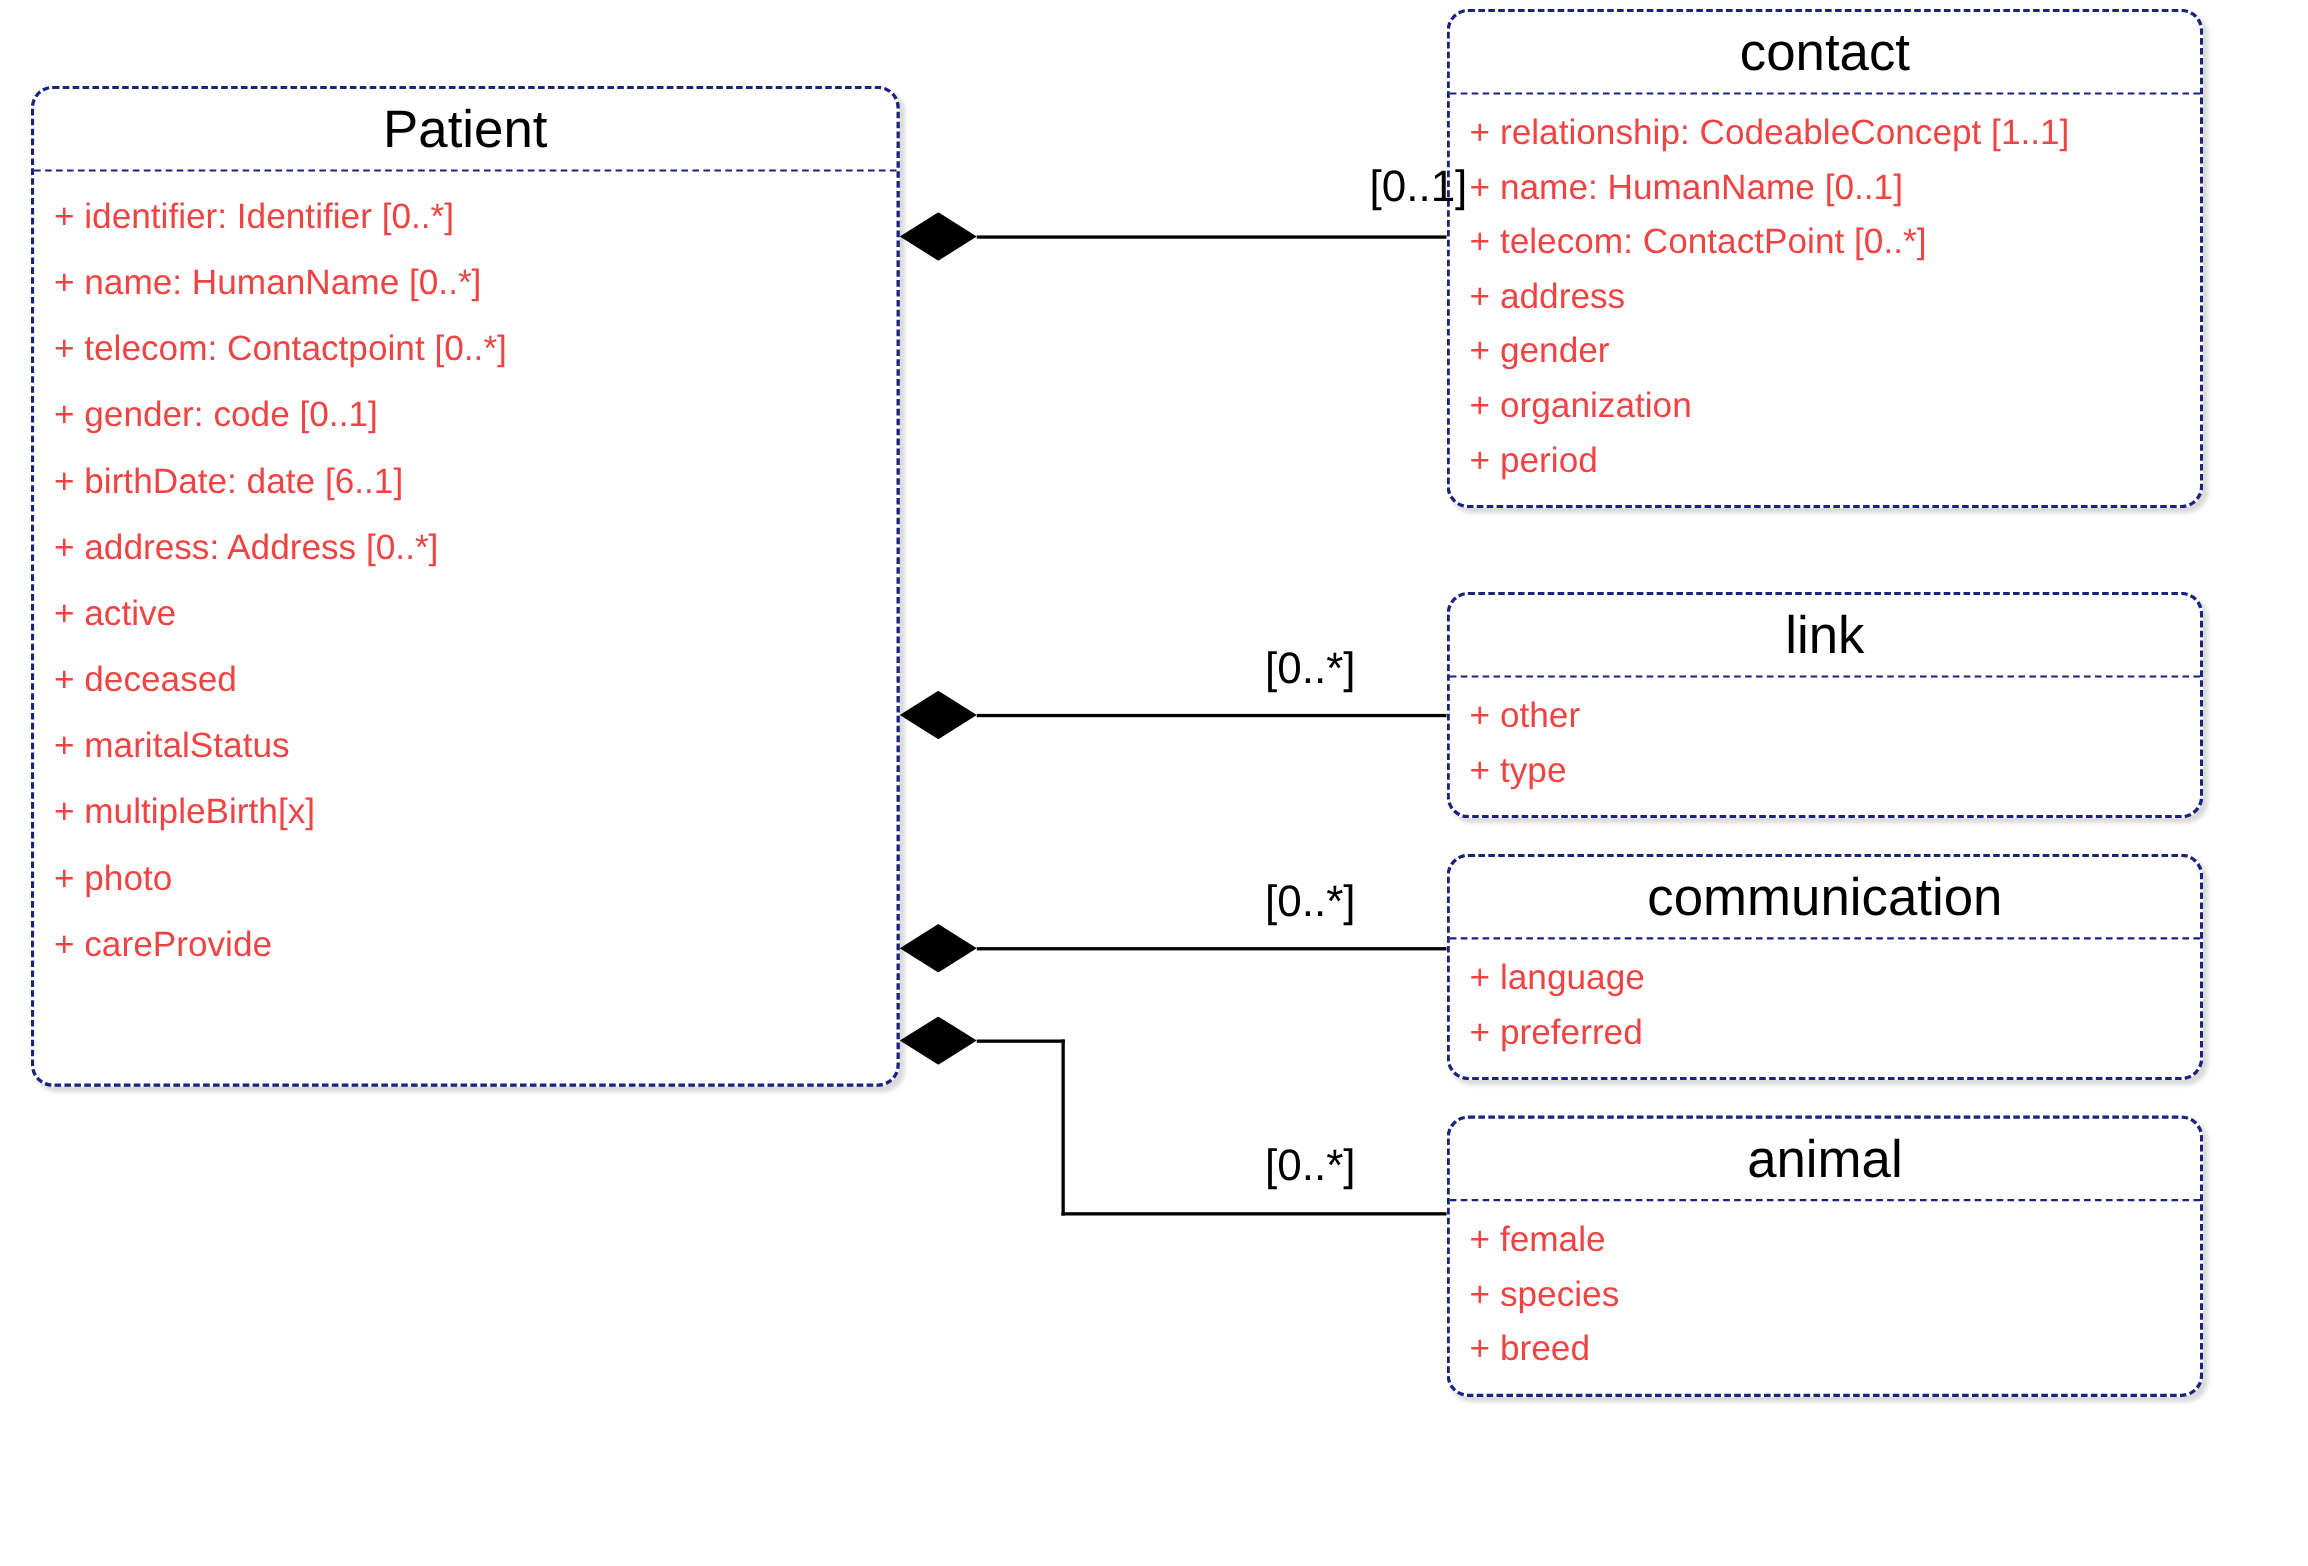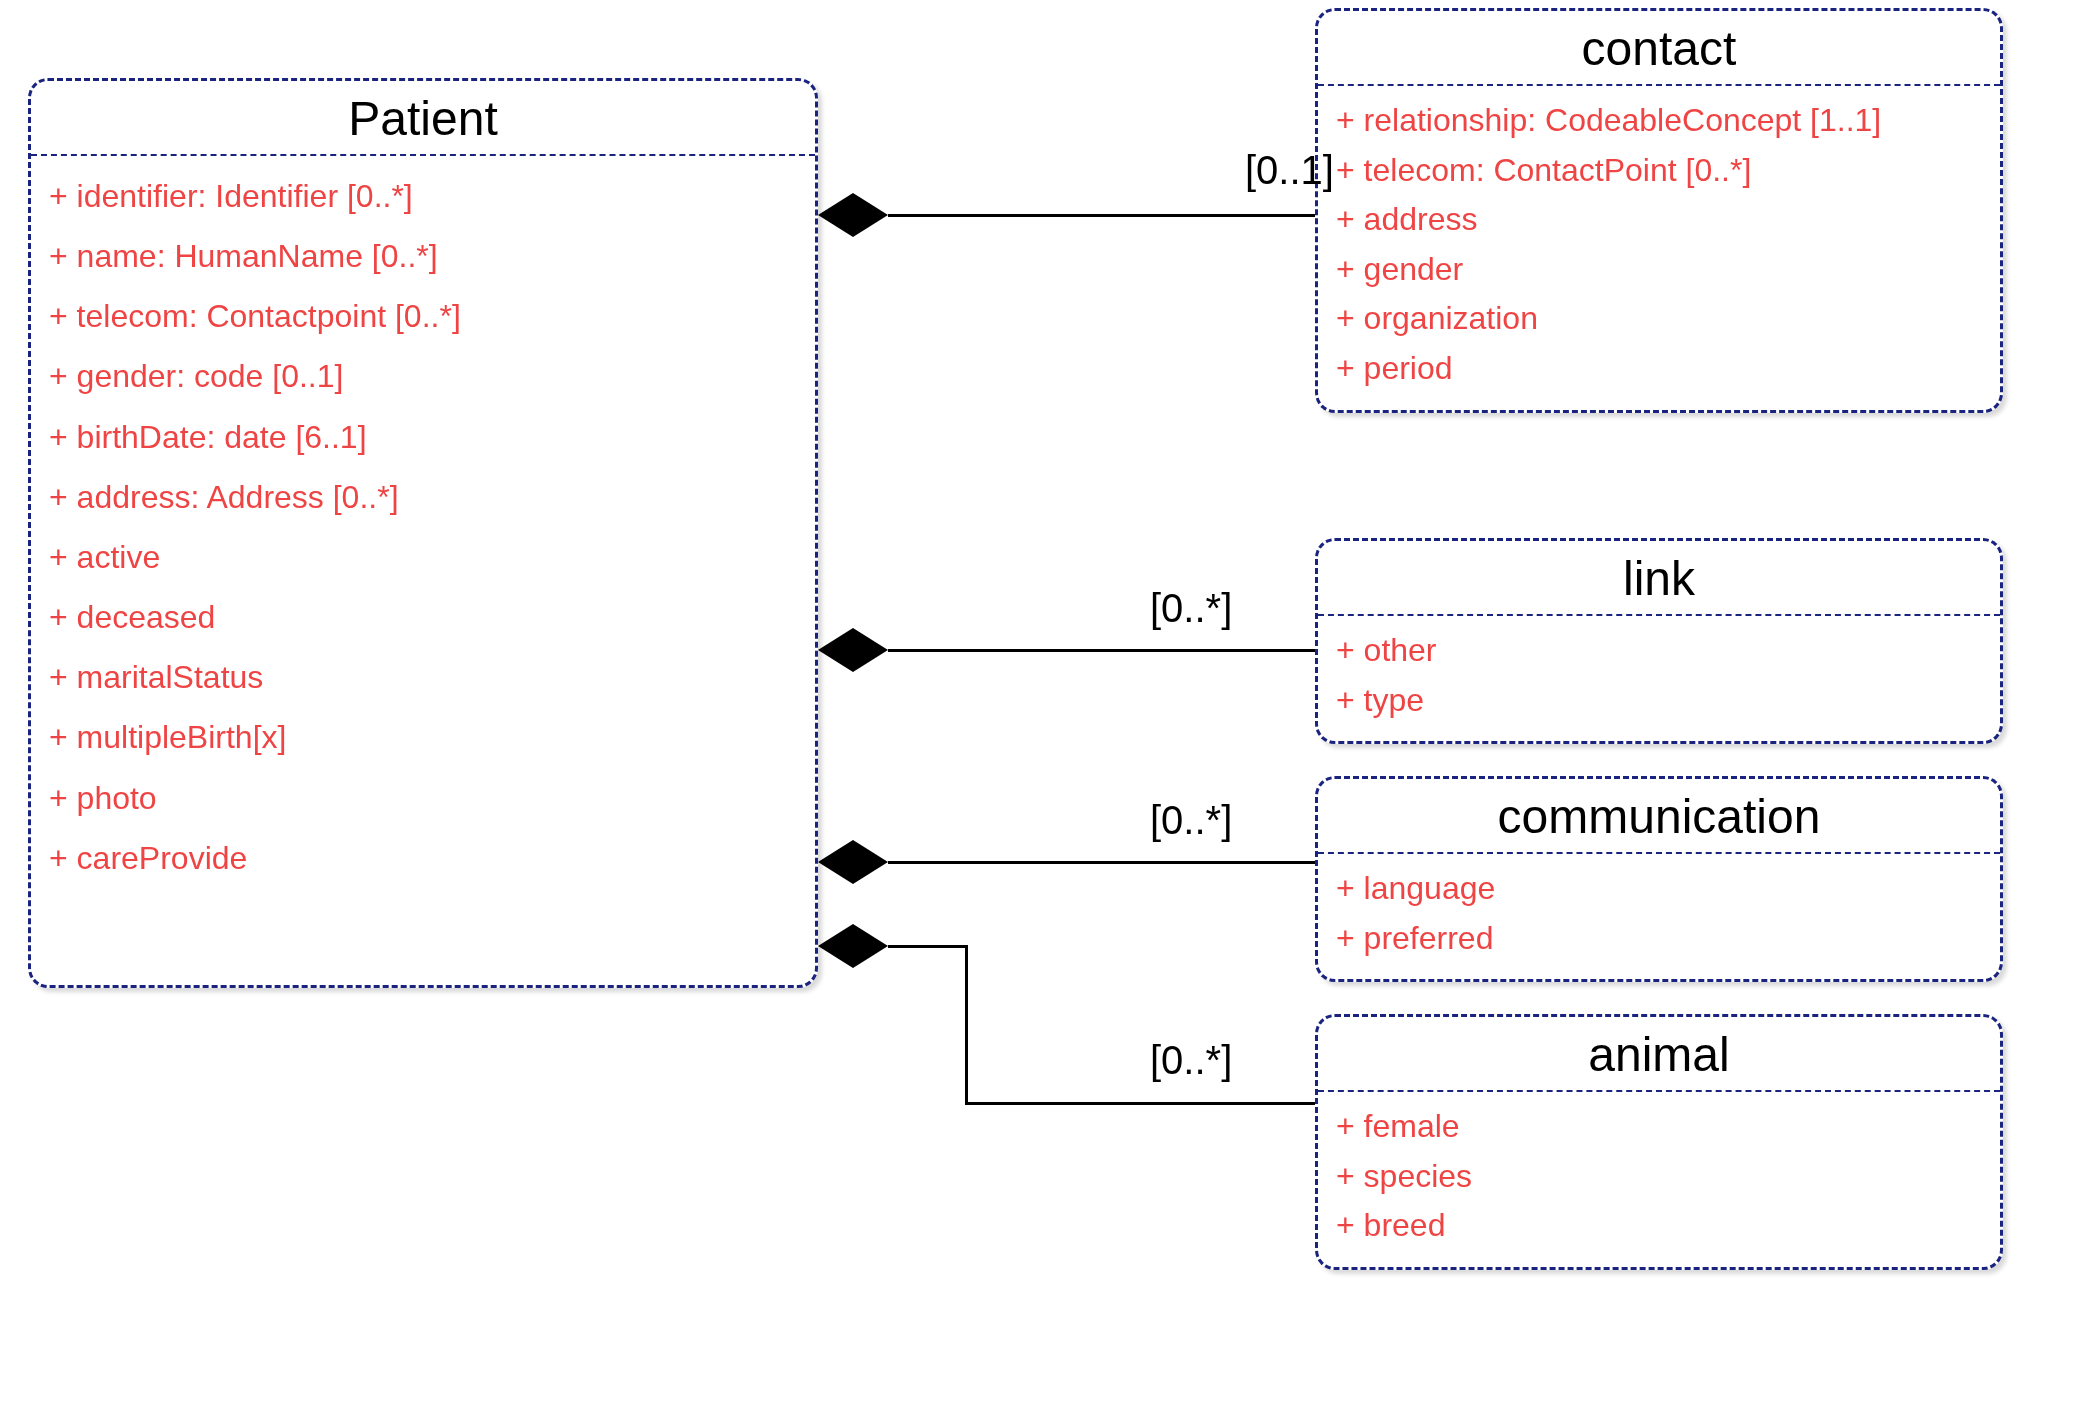--- a/index.html
+++ b/index.html
@@ -68,20 +68,21 @@
       <div class="uml-attr" style="line-height: 1.88;">+ multipleBirth[x]</div>
       <div class="uml-attr" style="line-height: 1.88;">+ photo</div>
       <div class="uml-attr" style="line-height: 1.88;">+ careProvide</div>
     </div>
 </div>
 
 <div class="uml-box" style="left:1315px; top:8px; width:688px;">
   <div class="uml-title">contact</div>
   <div class="uml-attrs" id="contact-attrs">
       <div class="uml-attr">+ relationship: CodeableConcept [1..1]</div>
+      <div class="uml-attr">+ name: HumanName [0..1]</div>
       <div class="uml-attr">+ telecom: ContactPoint [0..*]</div>
       <div class="uml-attr">+ address</div>
       <div class="uml-attr">+ gender</div>
       <div class="uml-attr">+ organization</div>
       <div class="uml-attr">+ period</div>
     </div>
 </div>
 
 <div class="uml-box" style="left:1315px; top:538px; width:688px;">
   <div class="uml-title">link</div>

